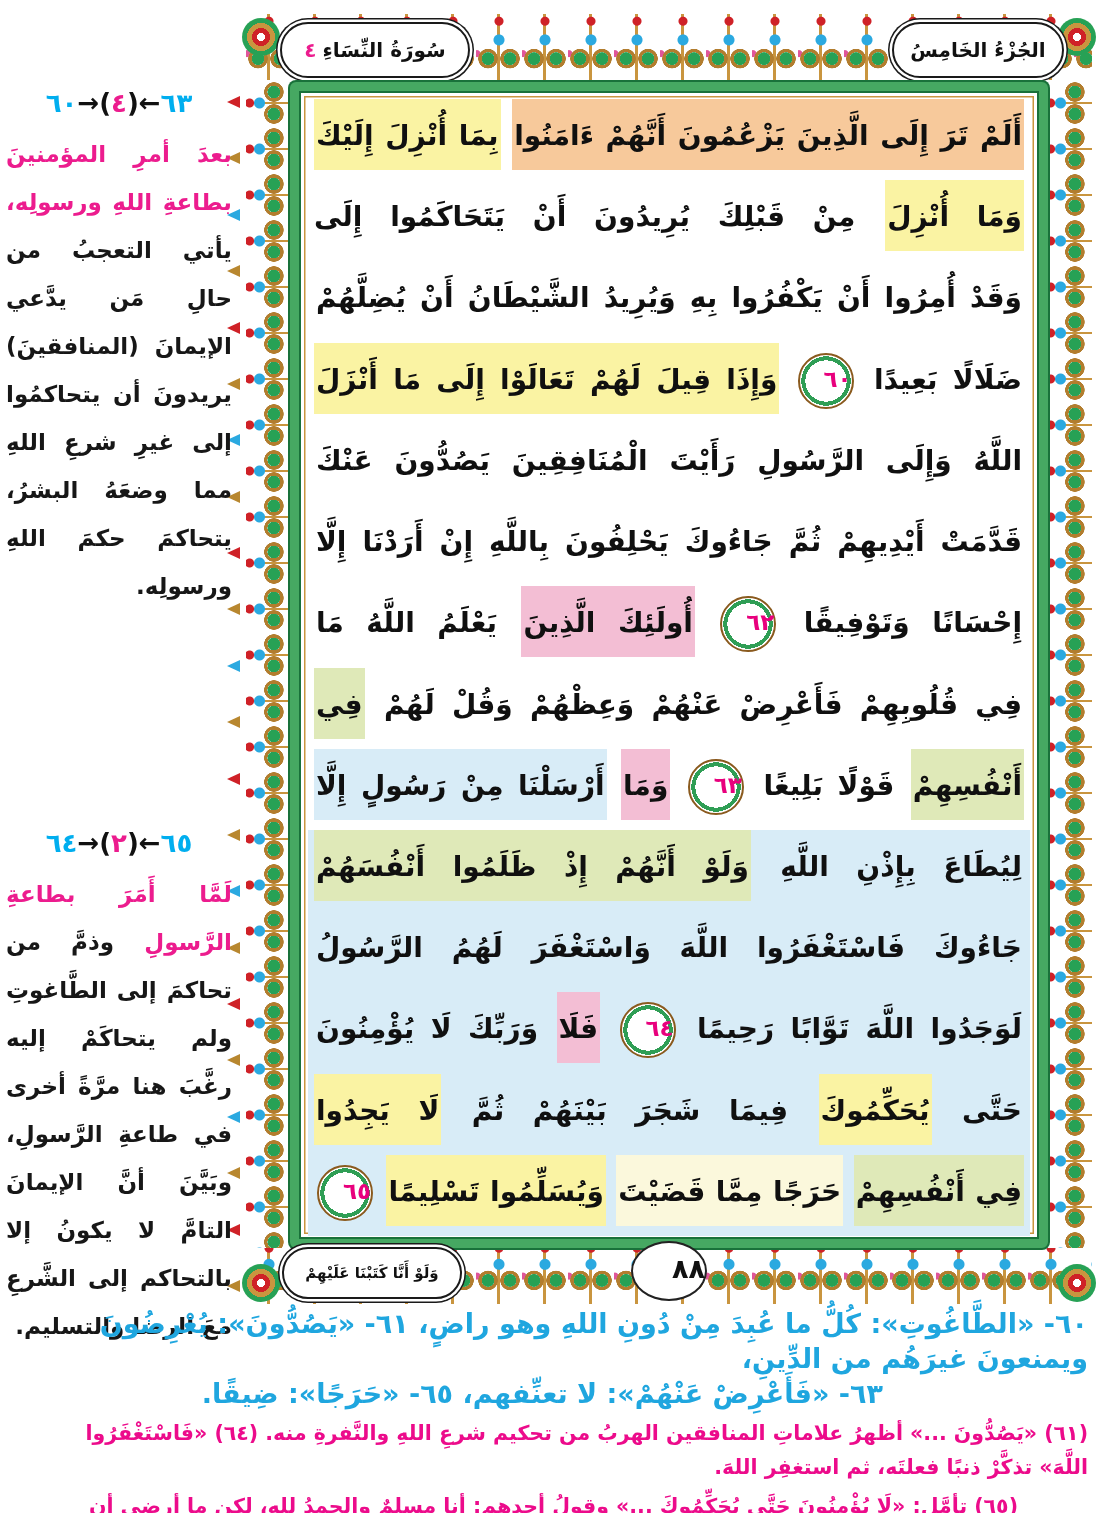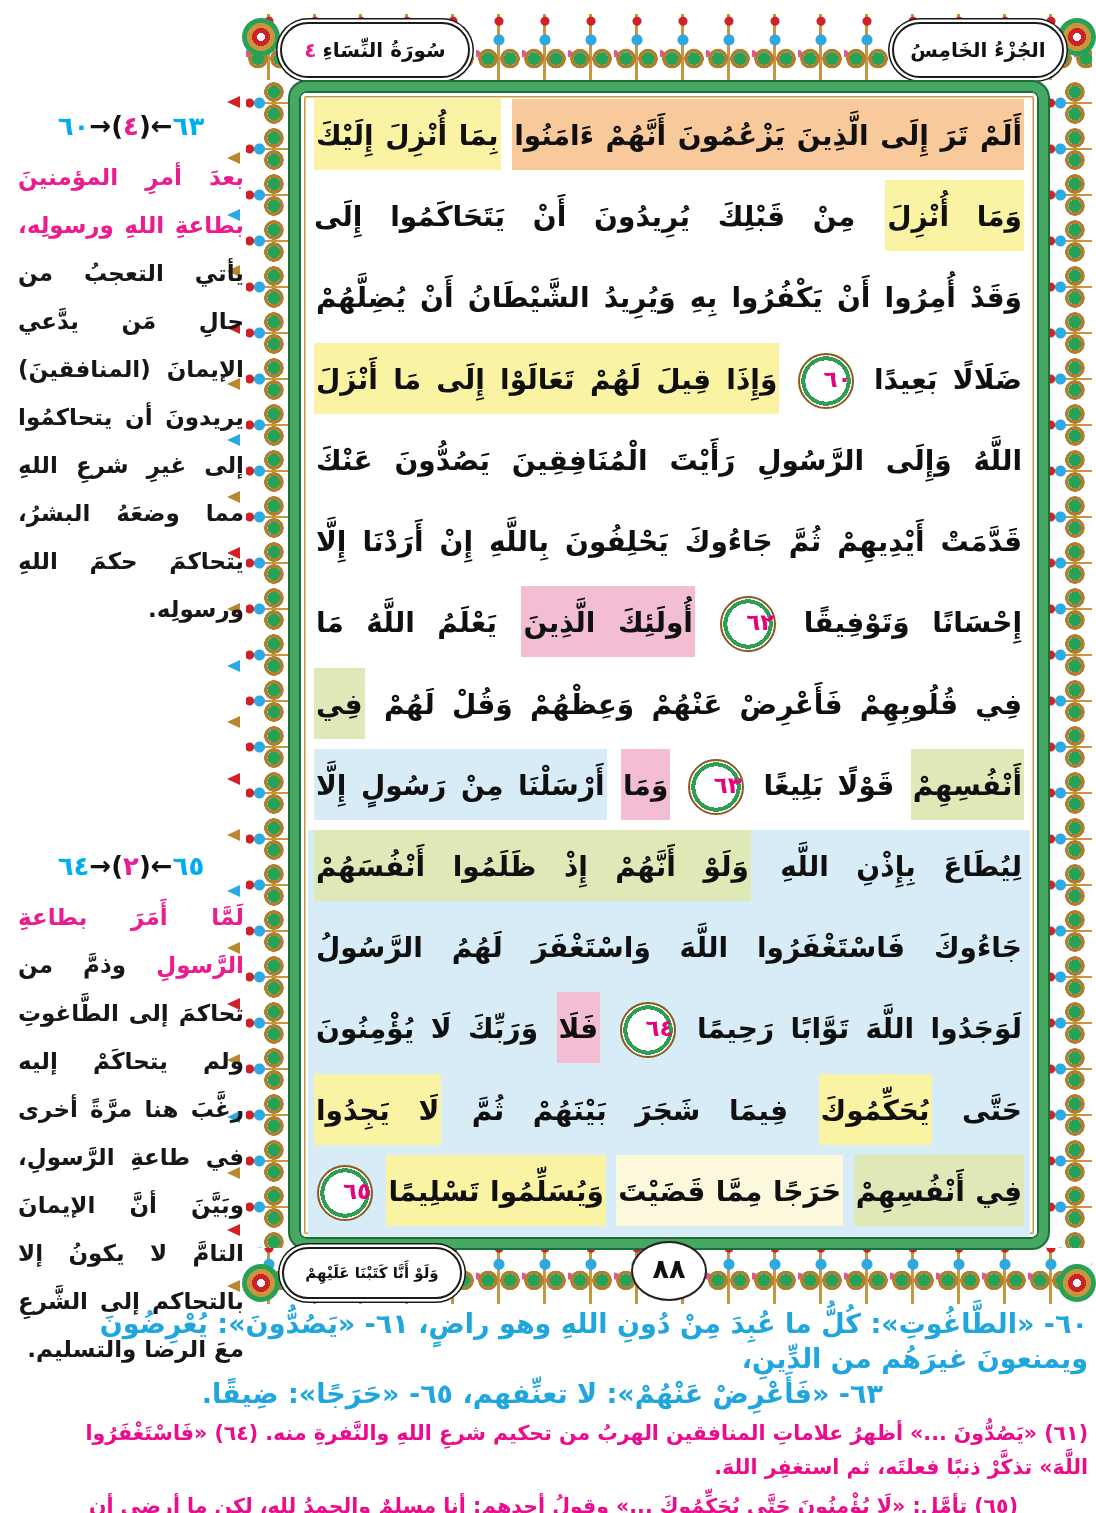--- a/index.html
+++ b/index.html
@@ -36,51 +36,51 @@
   .orn-top{left:0;top:0;width:100%;height:72px;}
   .orn-bottom{left:0;bottom:0;width:100%;height:62px;}
   .orn-left{left:0;top:66px;width:45px;bottom:56px;}
   .orn-right{right:0;top:66px;width:45px;bottom:56px;}
   .rosette{position:absolute;width:38px;height:38px;border-radius:50%;
     background:radial-gradient(circle,#fff 0 4px,#cf2127 4px 9px,#c9953f 9px 14px,#27a155 14px 18px);}
   .rz-tl{left:-4px;top:4px;} .rz-tr{right:-4px;top:4px;}
   .rz-bl{left:-4px;bottom:2px;} .rz-br{right:-4px;bottom:2px;}
 
   .inner-frame{position:absolute;left:44px;right:44px;top:68px;bottom:56px;
-    border:9px solid #46a862;border-radius:16px;background:#fff;
+    border:9px solid #46a862;border-radius:6px;background:#fff;
     box-shadow:0 0 0 2px #19713a, inset 0 0 0 2px #19713a, inset 0 0 0 5px #ffffff, inset 0 0 0 6.5px #c9953f;}
 
   
   .cart{position:absolute;background:#fff;border:2.5px solid #1a1a1a;border-radius:28px;
     box-shadow:0 0 0 2.5px #fff,0 0 0 4px #1a1a1a;
     display:flex;align-items:center;justify-content:center;
     font-weight:bold;color:#111;white-space:nowrap;direction:rtl;}
   .cart-surah{left:34px;top:8px;height:52px;min-width:158px;font-size:20px;padding:0 14px;}
   .cart-juz{right:28px;top:8px;height:52px;min-width:140px;font-size:20px;padding:0 14px;}
   .cart-catch{left:36px;bottom:5px;height:48px;min-width:152px;font-size:15px;padding:0 12px;}
   .surah-num{color:#ec1c8e;margin-right:6px;}
   .pagenum{position:absolute;left:50%;transform:translateX(-50%);bottom:3px;width:72px;height:56px;
-    background:#fff;border:2.5px solid #222;border-radius:50%;text-align:center;line-height:52px;
+    background:#fff;border:2.5px solid #222;border-radius:50%;text-align:right;line-height:52px;
     font-size:27px;font-weight:bold;color:#111;}
 
   
   .quran{position:absolute;left:9px;right:9px;top:8px;bottom:3px;display:flex;flex-direction:column;}
   .qline{flex:1;direction:rtl;text-align:justify;text-align-last:justify;
     font-weight:bold;font-size:28px;color:#101010;line-height:73px;padding:0 6px;overflow:hidden;}
   .row-blue{background:#d8ecf7;}
   .sg{padding:20px 2px 18px;}
   .hl-orange{background:#f7c99b;} .hl-yellow{background:#faf3a3;}
   .hl-pink{background:#f3bed4;}   .hl-green{background:#dfe9b8;}
   .hl-blue{background:#d8ecf7;}   .hl-cream{background:#fbf8dc;}
   .vm{display:inline-block;width:52px;height:52px;line-height:49px;text-align:center;vertical-align:middle;
     border-radius:50%;border:2px solid #8a5a1e;color:#e8007d;font-size:23px;font-weight:bold;margin:0 3px;
     background:radial-gradient(circle,#fff 0 56%,#2f9e55 56% 67%,#fff 67% 73%,#c9953f 73% 100%);}
 
   
-  .note{position:absolute;left:18px;width:226px;margin-top:23px;}
+  .note{position:absolute;left:6px;width:226px;}
   .note1{top:88px;} .note2{top:828px;}
   .note-header{direction:ltr;text-align:center;font-size:26px;font-weight:bold;margin-bottom:12px;color:#111;}
   .cy{color:#00aeef;} .mg{color:#ec1c8e;}
   .note-body{direction:rtl;text-align:justify;font-size:23px;font-weight:bold;line-height:48px;color:#171717;}
   .lead{color:#ec1c8e;}
 
   
   .ticks{position:absolute;left:227px;top:96px;height:1196px;width:14px;
     display:flex;flex-direction:column;justify-content:space-between;}
   .tick{width:0;height:0;border-top:6px solid transparent;border-bottom:6px solid transparent;}

